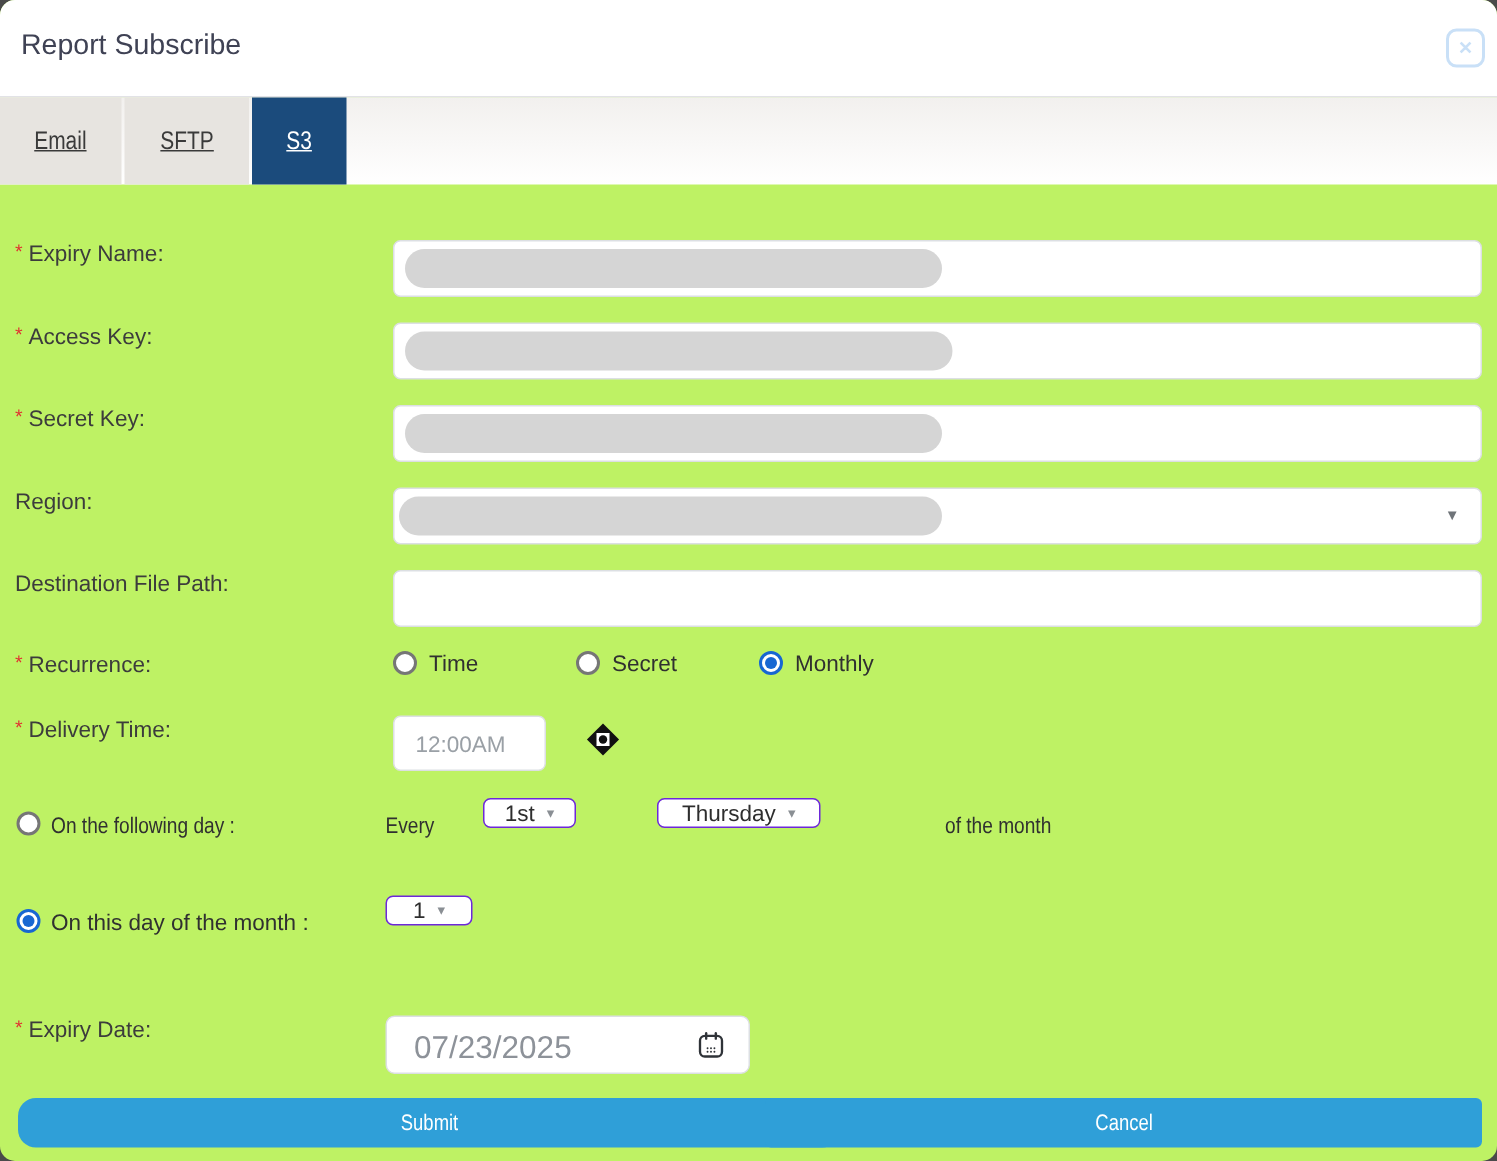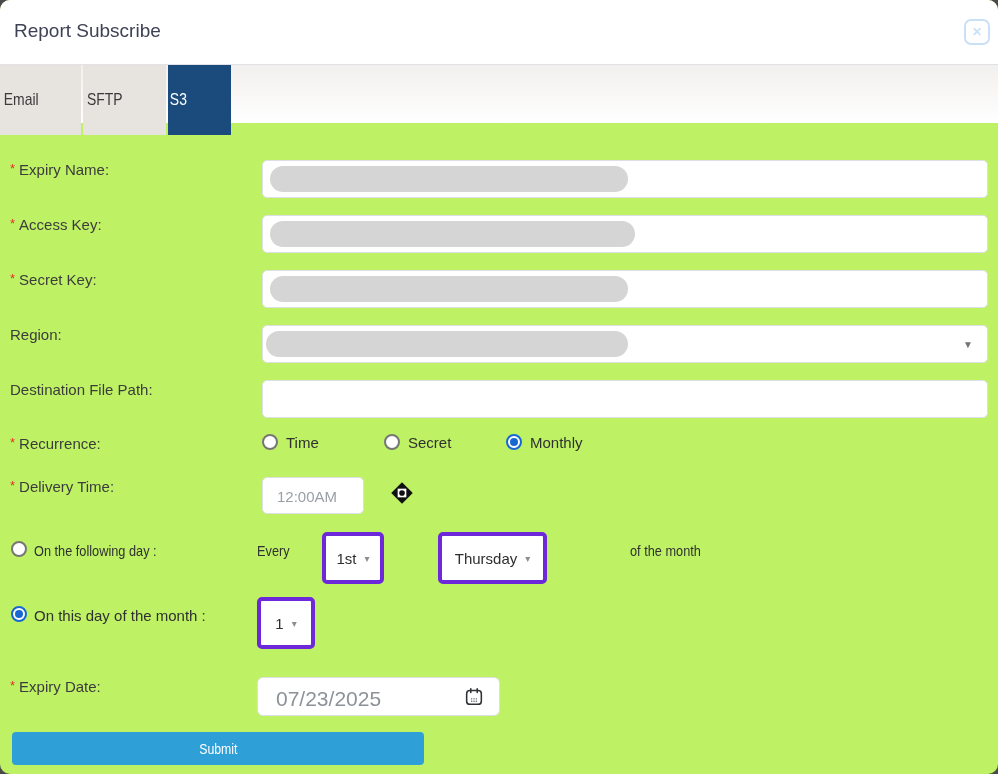--- a/index.html
+++ b/index.html
@@ -12,41 +12,41 @@
   .title { position:absolute; left:14px; top:20px; font-size:19px; color:#3f4254; }
   .close-btn {
     position:absolute; top:19px; right:8px; width:22px; height:22px;
     border:2px solid #c9e0f7; border-radius:7px; color:#c9e0f7;
     display:flex; align-items:center; justify-content:center;
     font-size:12px; font-weight:bold; cursor:pointer; background:#fff;
   }
   
   .tabstrip { position:absolute; top:65px; left:0; height:58px; right:0;
     background:linear-gradient(#f2f0ee, #ffffff); display:flex; }
-  .tab { height:70px; background:#e7e4e0; color:#3a3a3a; display:flex; align-items:center;
-    font-size:17px; margin-right:2px; cursor:pointer; }
+  .tab { height:58px; background:#e7e4e0; color:#3a3a3a; display:flex; align-items:center;
+    justify-content:center; font-size:17px; margin-right:2px; cursor:pointer;text-decoration:underline; }
   .tab-email { width:81px; } .tab-sftp { width:83px; }
   .tab.active { background:#1b4b7c; color:#ffffff; width:63px; }
   .cond { transform:scaleX(0.82); transform-origin:center; display:inline-block; white-space:nowrap; }
   .cond-l { transform:scaleX(0.85); transform-origin:left center; display:inline-block; white-space:nowrap; }
   
   .lbl { position:absolute; left:10px; font-size:15px; color:#3c3c3c; line-height:18px; white-space:nowrap; }
   .req { color:#e03131; font-size:13px; position:relative; top:-2px; margin-right:4px; }
   .input { position:absolute; background:#fff; border:1px solid #dcdfe3; border-radius:5px; box-sizing:border-box; }
   .wide { left:262px; width:726px; height:38px; }
   .pill { position:absolute; background:#d5d5d5; border-radius:13px; height:26px; }
   .dd-arrow { position:absolute; right:14px; top:50%; transform:translateY(-50%); color:#6f7479; font-size:10px; }
   .radio { position:absolute; width:16px; height:16px; border-radius:50%;
     border:2px solid #767676; background:#fff; box-sizing:border-box; cursor:pointer; }
   .radio.checked { border-color:#1767d2; }
   .radio.checked::after { content:""; position:absolute; left:2px; top:2px; right:2px; bottom:2px;
     border-radius:50%; background:#1767d2; }
   .radio-lbl { position:absolute; font-size:15px; color:#303030; white-space:nowrap; }
-  .select { position:absolute; background:#fff; border:4px solid #6d28d9; border-radius:5px;
-    box-sizing:border-box; height:52px; display:flex; align-items:center; justify-content:center;
+  .select { position:absolute; background:#fff; border:1px solid #6d28d9; border-radius:5px;
+    box-sizing:border-box; height:20px; display:flex; align-items:center; justify-content:center;
     gap:8px; font-size:15px; color:#2e2e2e; cursor:pointer; }
   .caret { color:#8a8f94; font-size:10px; }
   .ghost-text { color:#9aa0a6; }
   .btn { position:absolute; top:732px; height:33px; background:#2f9fd8; border:none; border-radius:4px;
     color:#fff; font-size:15px; display:flex; align-items:center; justify-content:center; cursor:pointer; }
   .icon-btn { position:absolute; cursor:pointer; display:flex; align-items:center; }
 </style>
 </head>
 <body>
 
@@ -143,17 +143,20 @@
         <circle cx="9.5" cy="14" r="0.7" fill="#2f3338" stroke="none"></circle>
         <circle cx="12" cy="14" r="0.7" fill="#2f3338" stroke="none"></circle>
         <circle cx="14.5" cy="14" r="0.7" fill="#2f3338" stroke="none"></circle>
         <circle cx="9.5" cy="16.5" r="0.7" fill="#2f3338" stroke="none"></circle>
         <circle cx="12" cy="16.5" r="0.7" fill="#2f3338" stroke="none"></circle>
         <circle cx="14.5" cy="16.5" r="0.7" fill="#2f3338" stroke="none"></circle>
       </svg>
     </span>
   </div>
 
-  <button class="btn" style="left:12px; width:412px;">
+  <button class="btn" style="left:12px; width:548px;border-radius:12px;">
     <span class="cond">Submit</span>
+  </button>
+  <button class="btn" style="left:510px; width:478px;">
+    <span class="cond">Cancel</span>
   </button>
 
 </div>
 
 </body></html>

